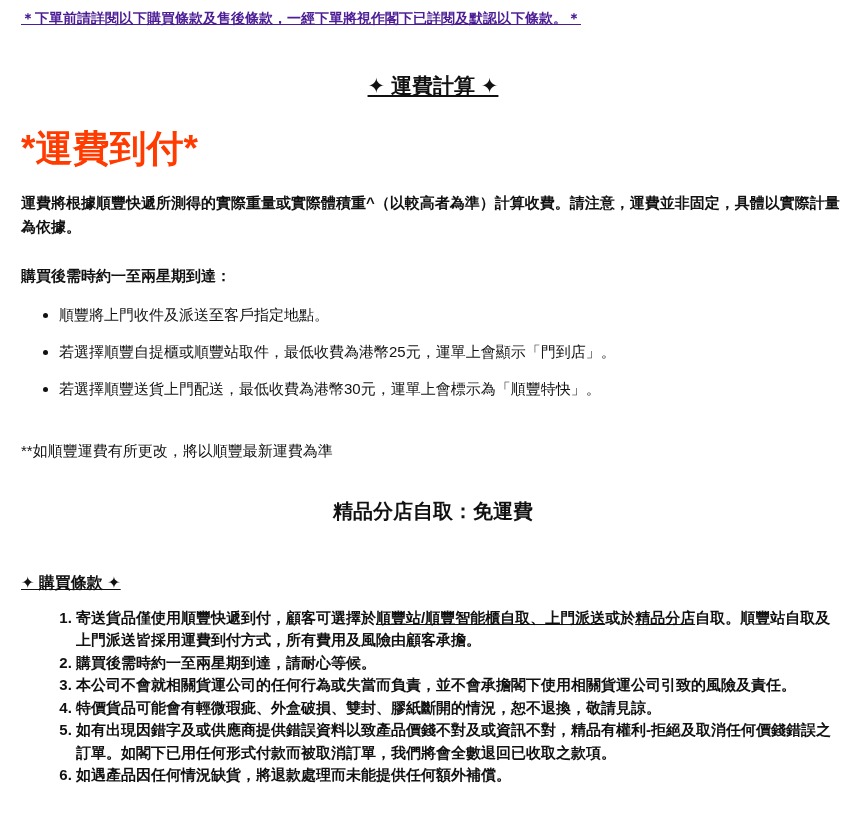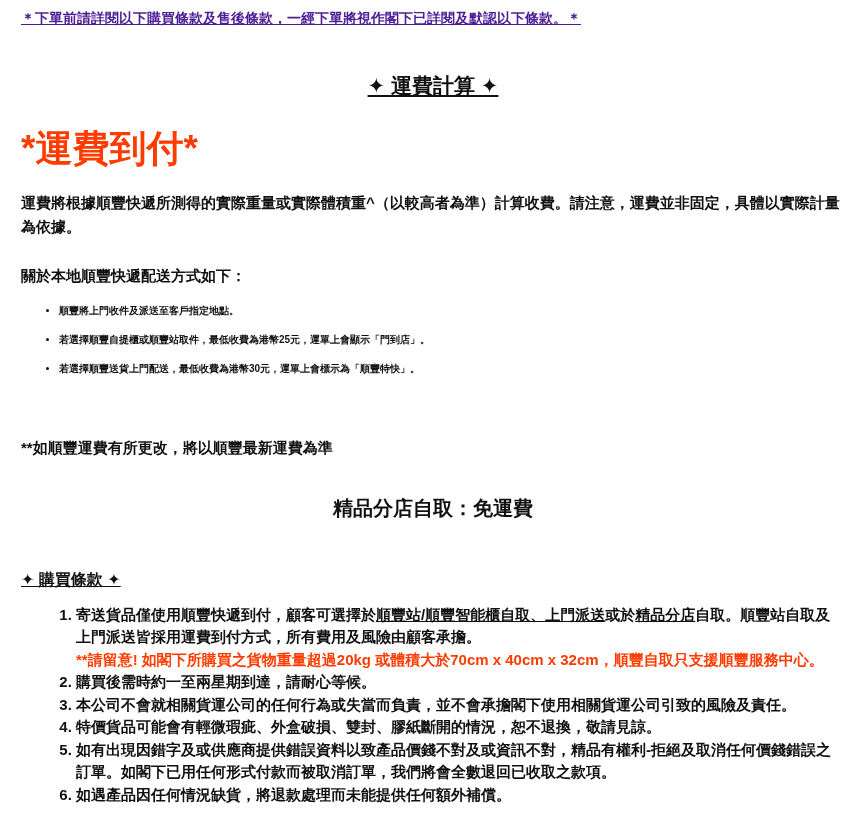--- a/index.html
+++ b/index.html
@@ -57,29 +57,29 @@
     font-size: 15px;
     font-weight: bold;
     margin-top: 25px;
     line-height: 1.6;
   }
   ul.delivery-options {
     margin: 15px 0 0 0;
     padding-left: 38px;
   }
   ul.delivery-options li {
-    font-size: 10px;
-    font-weight: bold;
+    font-size: 15px;
+    font-weight: normal;
     line-height: 1.6;
     margin-bottom: 13px;
   }
   .fee-change-note {
     font-size: 15px;
-    font-weight: bold;
-    margin-top: 59px;
+    font-weight: normal;
+    margin-top: 38px;
     line-height: 1.6;
   }
   .store-pickup {
     font-size: 20px;
     font-weight: bold;
     margin-top: 32px;
     line-height: 1.6;
     text-align: center;
   }
   .terms-heading {
@@ -112,38 +112,37 @@
 
   <div class="top-notice">＊下單前請詳閱以下購買條款及售後條款，一經下單將視作閣下已詳閱及默認以下條款。＊</div>
 
   <div class="shipping-heading">✦ 運費計算 ✦</div>
 
 
   <div class="cod-banner">*運費到付*</div>
 
   <p class="calc-note">運費將根據順豐快遞所測得的實際重量或實際體積重^（以較高者為準）計算收費。請注意，運費並非固定，具體以實際計量為依據。</p>
 
-  <div class="delivery-intro">關於本地順豐快遞配送方式如下：</div>
+  <div class="delivery-intro">購買後需時約一至兩星期到達：</div>
 
   <ul class="delivery-options">
     <li>順豐將上門收件及派送至客戶指定地點。</li>
     <li>若選擇順豐自提櫃或順豐站取件，最低收費為港幣25元，運單上會顯示「門到店」。</li>
     <li>若選擇順豐送貨上門配送，最低收費為港幣30元，運單上會標示為「順豐特快」。</li>
   </ul>
 
   <div class="fee-change-note">**如順豐運費有所更改，將以順豐最新運費為準</div>
 
   <div class="store-pickup">精品分店自取：免運費</div>
 
   <div class="terms-heading">✦ 購買條款 ✦</div>
 
   <ol class="terms-list">
     <li>
       <span>寄送貨品僅使用順豐快遞到付，顧客可選擇於</span><span class="u">順豐站/順豐智能櫃自取、上門派送</span><span>或於</span><span class="u">精品分店</span><span>自取。順豐站自取及上門派送皆採用運費到付方式，所有費用及風險由顧客承擔。</span><br>
-      <span class="warning-red">**請留意! 如閣下所購買之貨物重量超過20kg 或體積大於70cm x 40cm x 32cm，順豐自取只支援順豐服務中心。</span>
     </li>
     <li>購買後需時約一至兩星期到達，請耐心等候。</li>
     <li>本公司不會就相關貨運公司的任何行為或失當而負責，並不會承擔閣下使用相關貨運公司引致的風險及責任。</li>
     <li>特價貨品可能會有輕微瑕疵、外盒破損、雙封、膠紙斷開的情況，恕不退換，敬請見諒。</li>
     <li>如有出現因錯字及或供應商提供錯誤資料以致產品價錢不對及或資訊不對，精品有權利-拒絕及取消任何價錢錯誤之訂單。如閣下已用任何形式付款而被取消訂單，我們將會全數退回已收取之款項。</li>
     <li>如遇產品因任何情況缺貨，將退款處理而未能提供任何額外補償。</li>
 
   </ol>
 
 </div>

